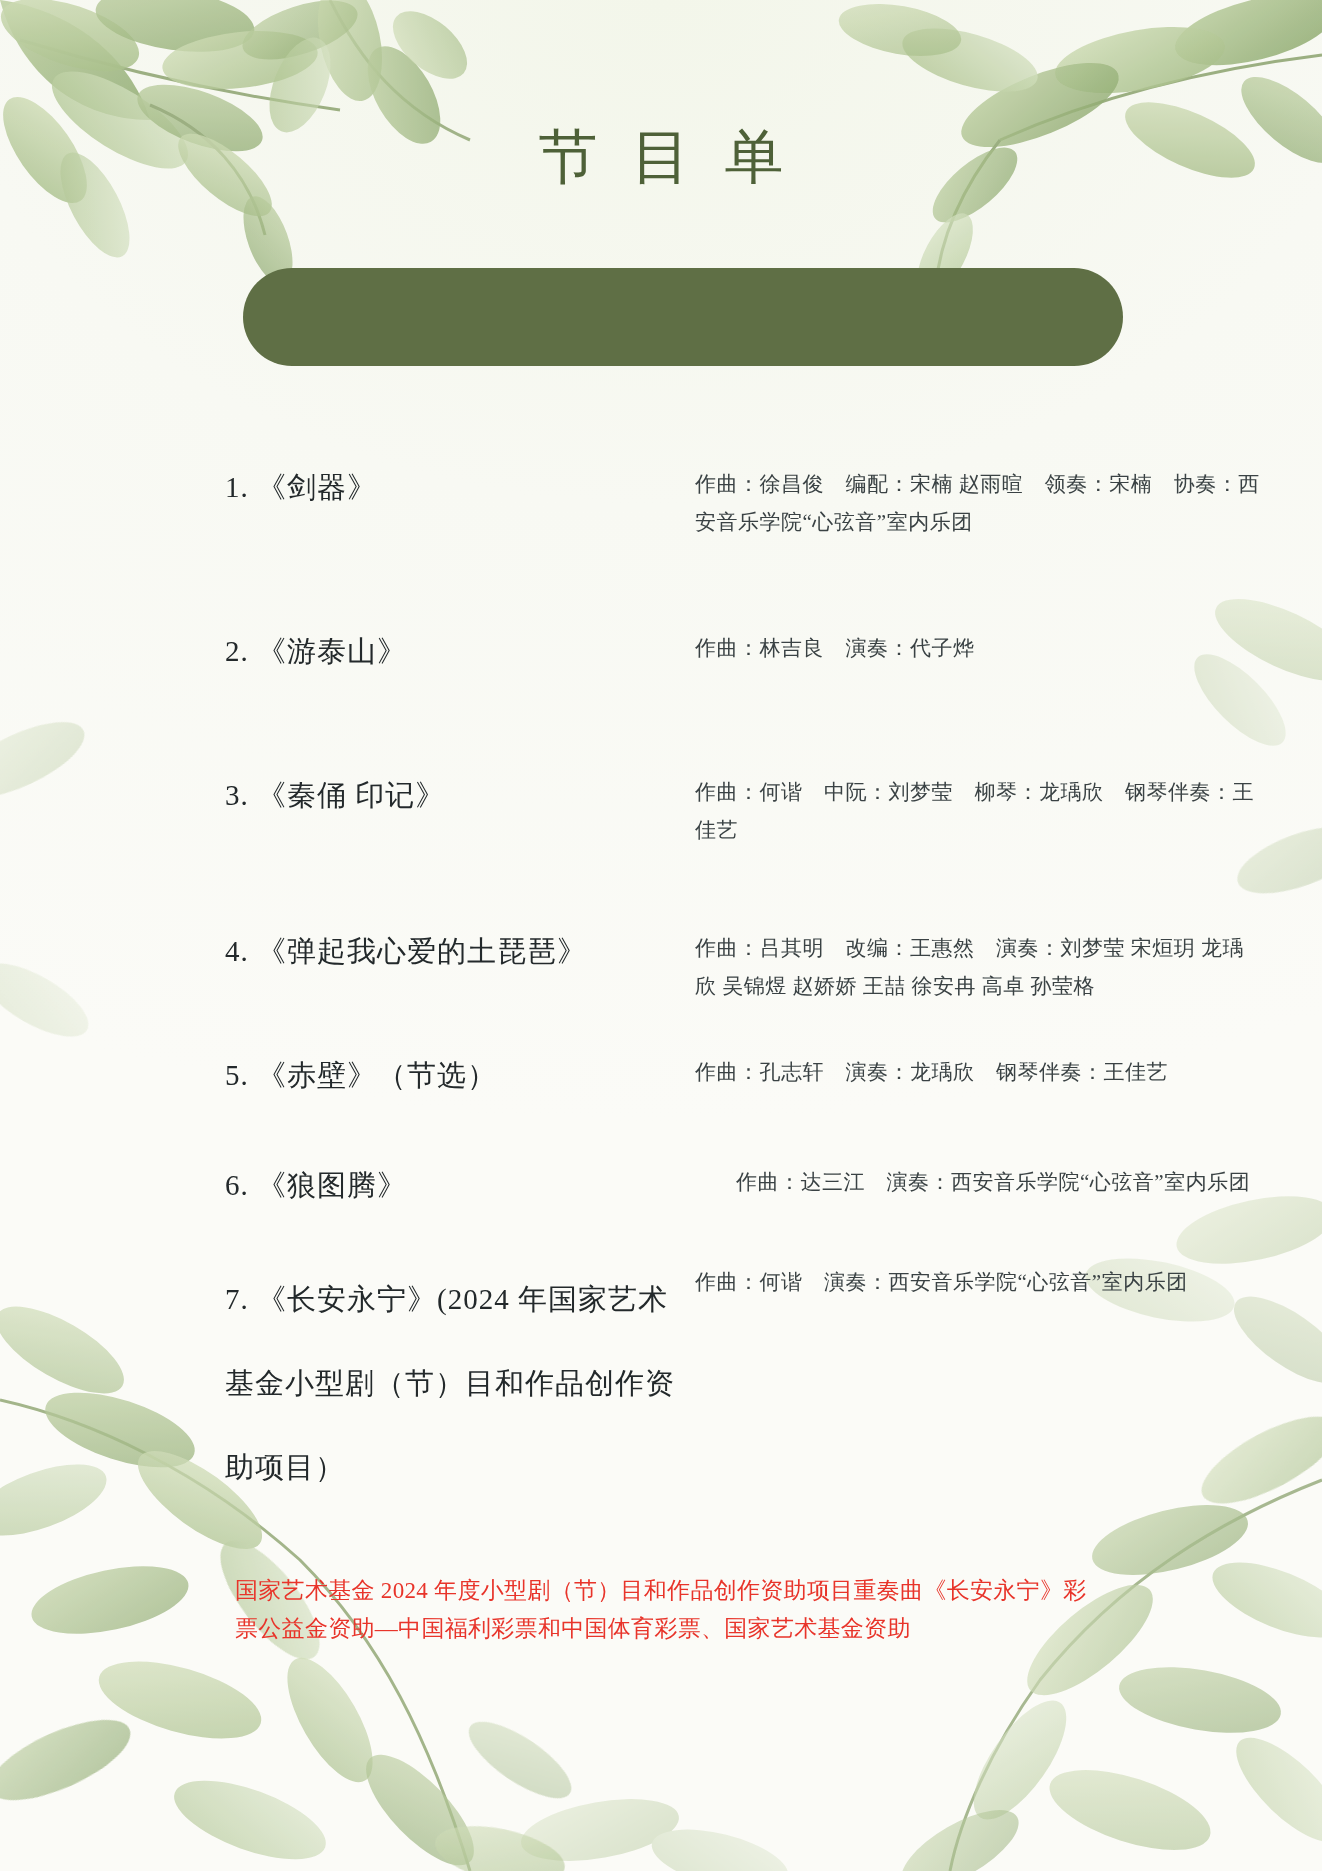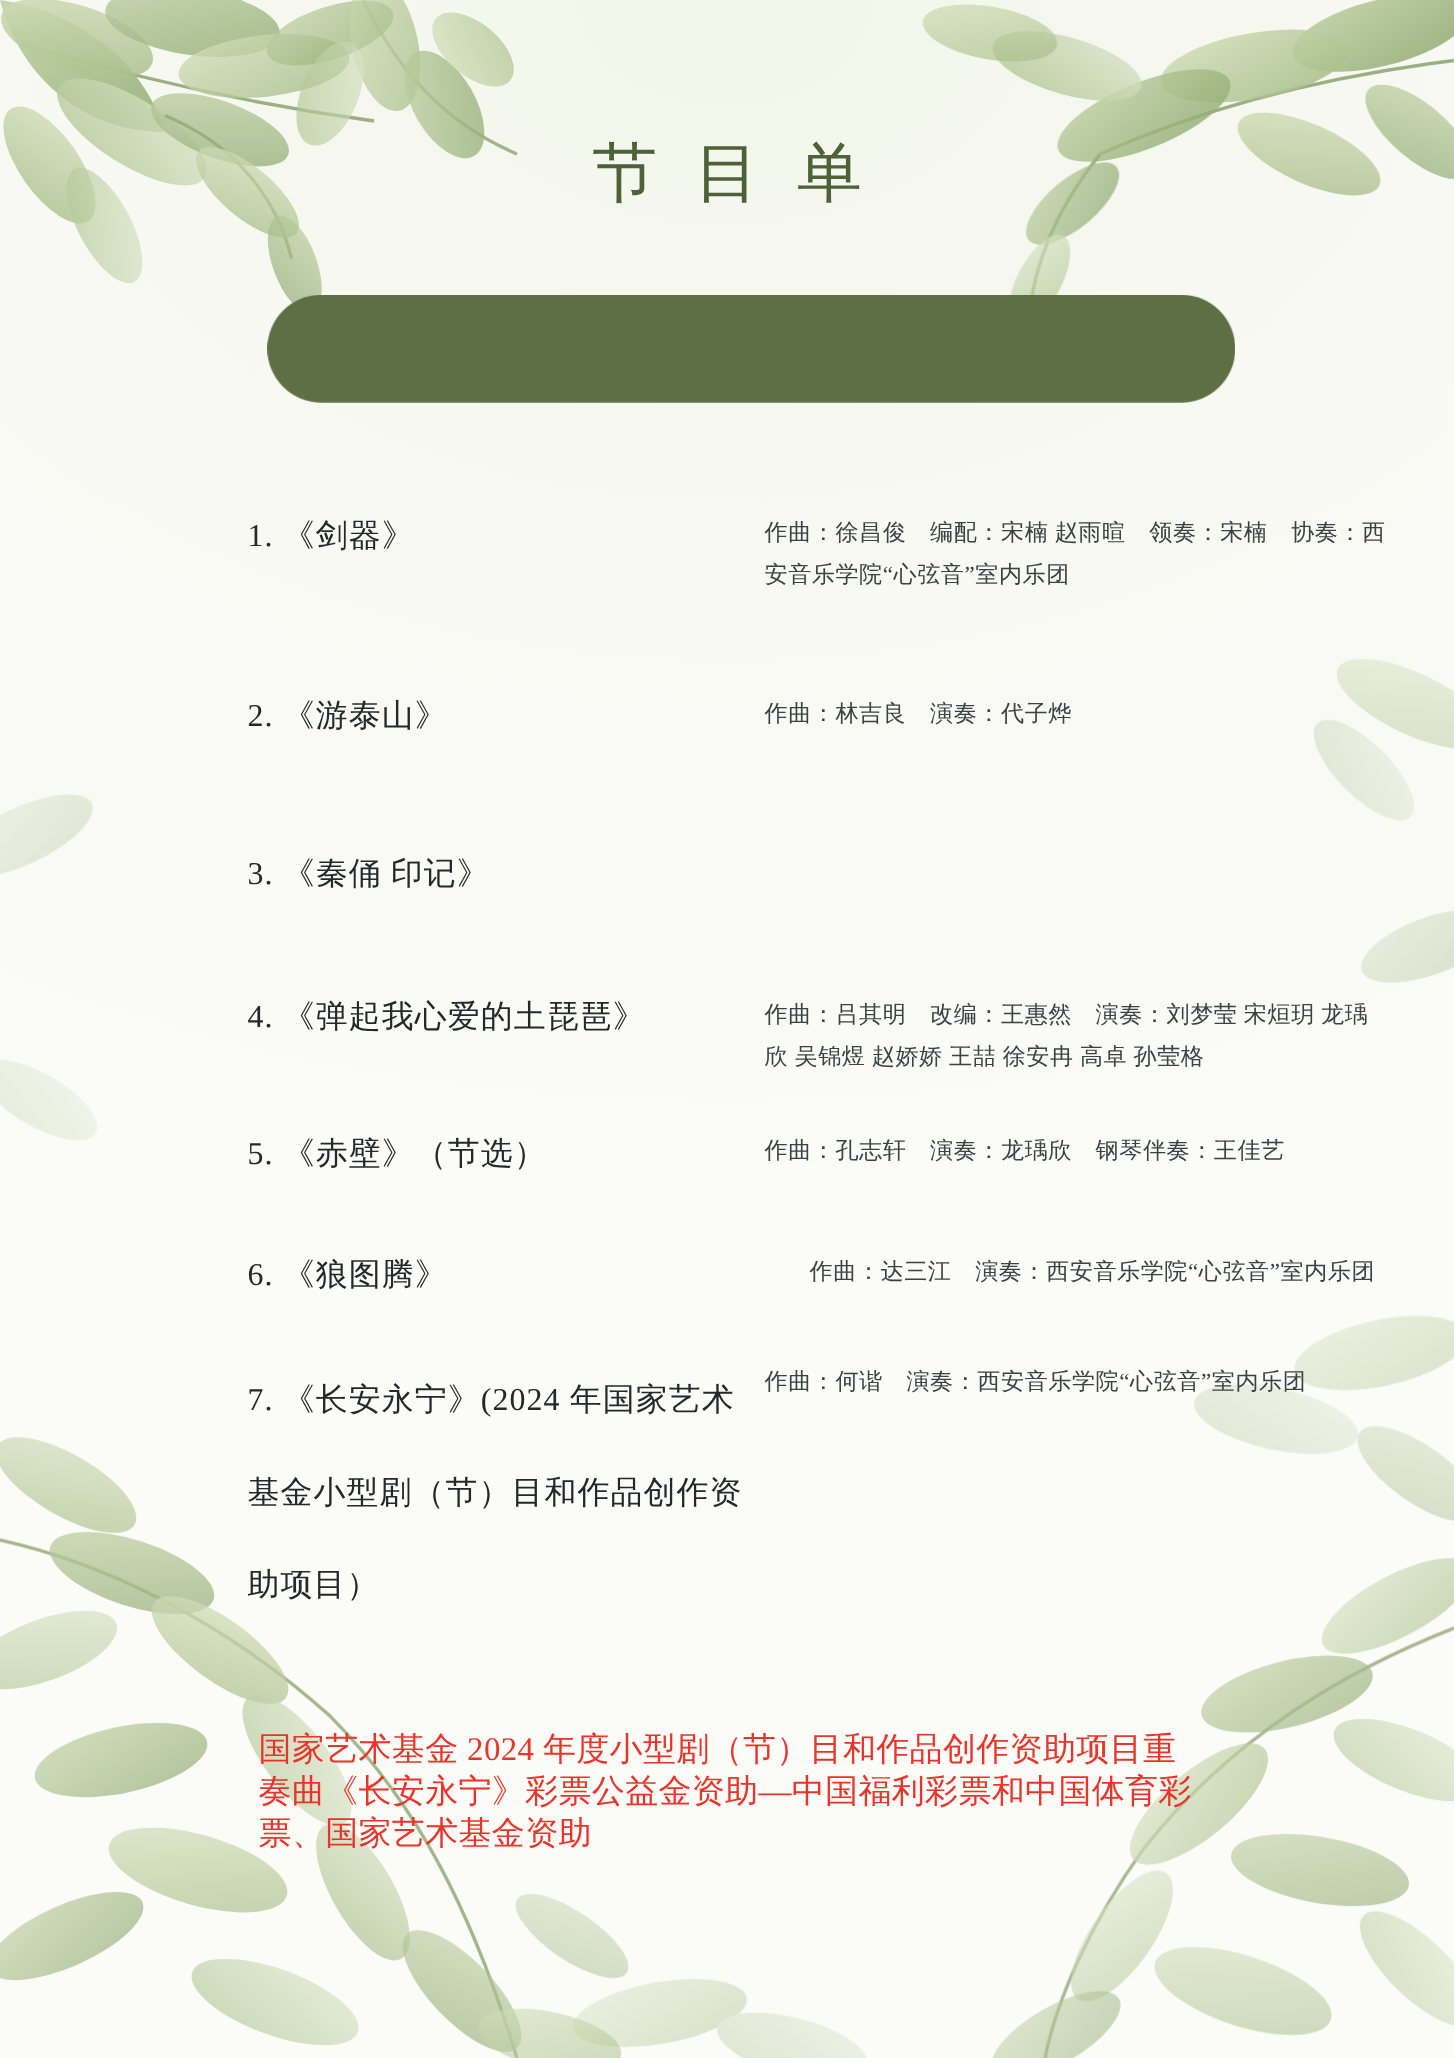--- a/index.html
+++ b/index.html
@@ -97,21 +97,21 @@
   .row.r6 { margin-bottom: 40px; gap: 41px; }
   .row.r7 .left { line-height: 84px; }
 
   
   .footer-note {
     position: absolute;
     top: 1572px;
     left: 235px;
     width: 860px;
     text-align: left;
-    font-size: 30px;
+    font-size: 23px;
     line-height: 38px;
     color: #e8342a;
     letter-spacing: .3px;
     z-index: 6;
   }
 </style>
 </head>
 <body>
 
 <div class="page">
@@ -242,20 +242,21 @@
         <span>《游泰山》</span>
       </div>
       <div class="right">作曲：林吉良　演奏：代子烨</div>
     </div>
 
     <div class="row r3">
       <div class="left">
         <span>3.</span>
         <span>《秦俑 印记》</span>
       </div>
+      <div class="right">作曲：何谐　中阮：刘梦莹　柳琴：龙瑀欣　钢琴伴奏：王佳艺</div>
     </div>
 
     <div class="row r4">
       <div class="left">
         <span>4.</span>
         <span>《弹起我心爱的土琵琶》</span>
       </div>
       <div class="right">作曲：吕其明　改编：王惠然　演奏：刘梦莹 宋烜玥 龙瑀欣 吴锦煜 赵娇娇 王喆 徐安冉 高卓 孙莹格</div>
     </div>
 

